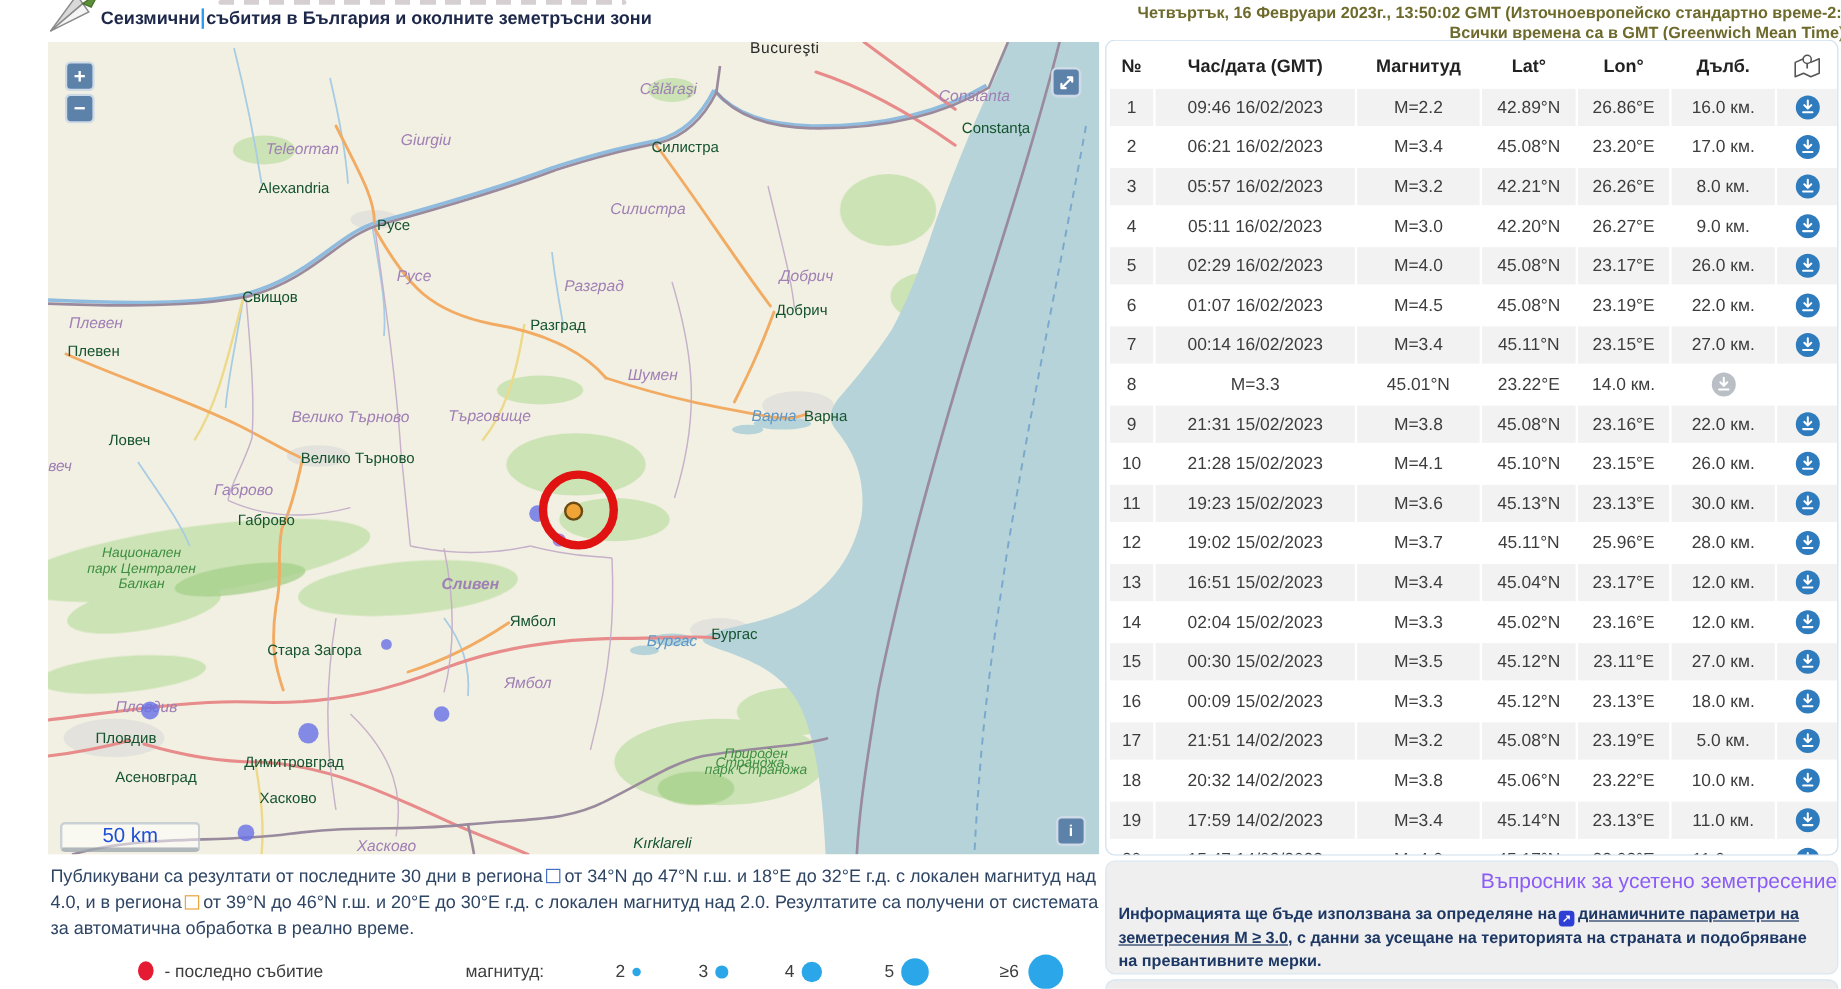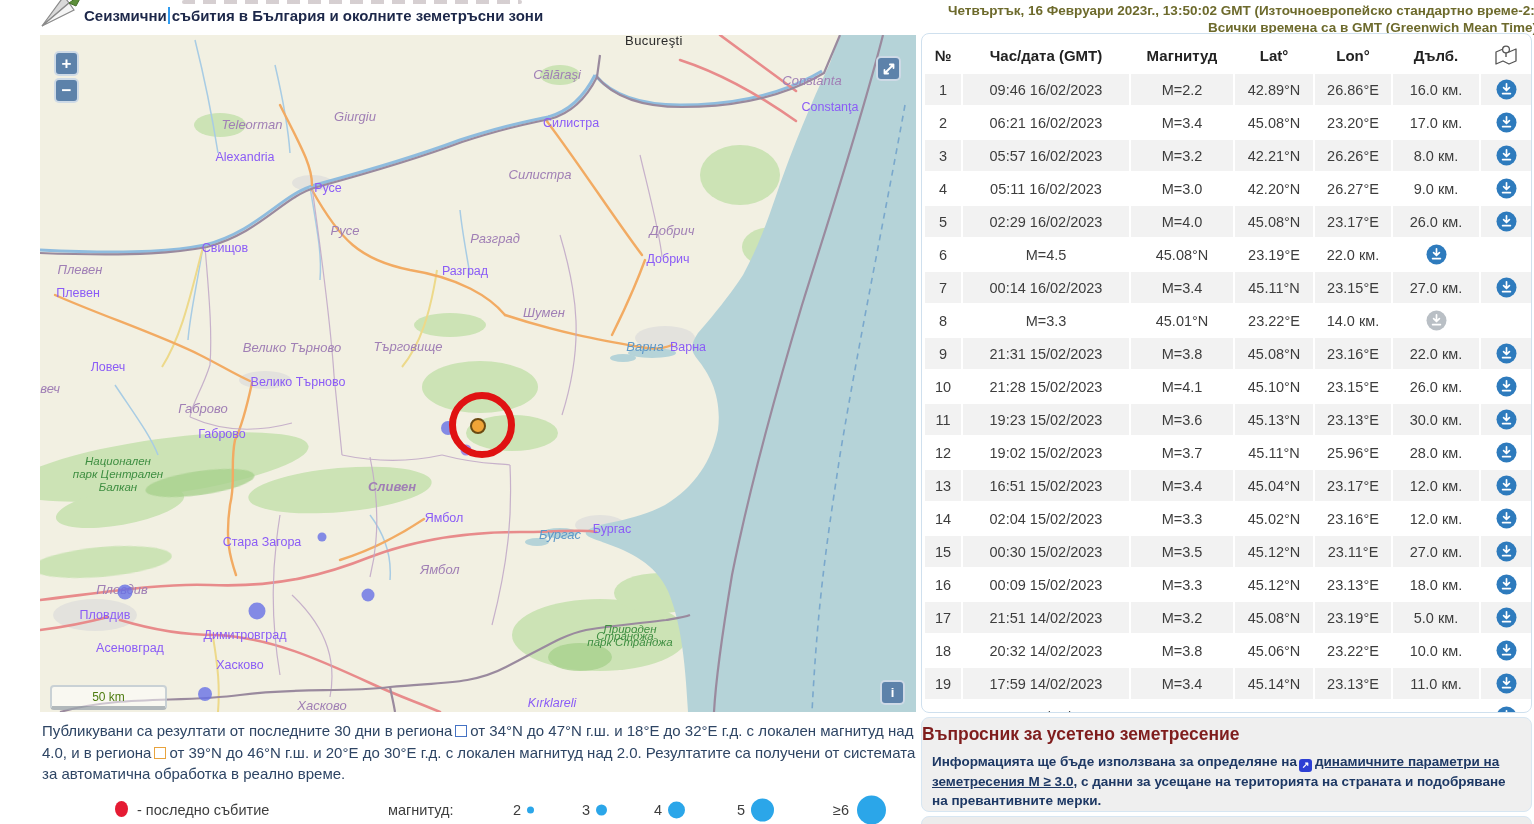--- a/index.html
+++ b/index.html
@@ -15,56 +15,56 @@
     display:flex;align-items:center;white-space:nowrap}
   .caret{width:2px;height:17px;background:#2f9bf0;margin:0 2px 0 1px}
   .dt1{position:absolute;left:948px;top:3px;font-size:13.5px;font-weight:700;color:#6d6a2c;white-space:nowrap}
   .dt2{position:absolute;left:1208px;top:20px;font-size:13.5px;font-weight:700;color:#6d6a2c;white-space:nowrap}
 
   
   .map-wrap{position:absolute;left:40px;top:35px;width:876px;height:677px;background:#f2f0e2;
     overflow:hidden;cursor:grab}
   .map-svg{position:absolute;left:0;top:0}
   .ml{position:absolute;transform:translate(-50%,-50%);white-space:pre-line;text-align:center;line-height:1.15;pointer-events:none}
-  .ml-city{color:#8b5cf6;font-size:12.5px}
+  .ml-city{color:#14532d;font-size:12.5px}
   .ml-country{color:#2a2a2a;font-size:13px;letter-spacing:.4px}
   .ml-region{color:#a07fb5;font-style:italic;font-size:13px}
   .ml-water{color:#5e98c8;font-style:italic;font-size:13px}
   .ml-park{color:#3e8e41;font-size:11.5px;font-style:italic}
   .evdot{position:absolute;border-radius:50%;transform:translate(-50%,-50%)}
   .last-ring{position:absolute;width:52px;height:52px;border:7px solid #e01212;border-radius:50%;
     transform:translate(-50%,-50%);left:442px;top:390px}
   .orange-dot{position:absolute;width:12px;height:12px;background:#f0a437;border:2px solid #6b4a12;
     border-radius:50%;transform:translate(-50%,-50%);left:438px;top:391px}
   .mbtn{position:absolute;width:25px;height:25px;background:#5d82aa;border:2px solid rgba(255,255,255,.7);
     border-radius:5px;color:#fff;display:flex;align-items:center;justify-content:center;
     font-size:17px;font-weight:700;box-sizing:border-box;cursor:pointer}
   .zoomin{left:14px;top:16px}
   .zoomout{left:14px;top:43px}
   .fullscreen{left:836px;top:21px}
   .infobtn{left:840px;top:645px;font-size:13px}
   .scalebar{position:absolute;left:10px;top:650px;width:117px;height:25px;background:rgba(255,255,255,.5);
     border:2px solid rgba(175,188,198,.65);border-bottom:4px solid rgba(120,132,142,.55);border-radius:4px;
-    display:flex;align-items:center;justify-content:center;font-size:12px;color:#4d7c0f;box-sizing:border-box}
+    display:flex;align-items:center;justify-content:center;font-size:17px;color:#1d4ed8;box-sizing:border-box}
 
   
   .table-panel{position:absolute;left:921px;top:33px;width:611px;height:680px;
     border:1px solid #cfe0ee;border-radius:8px;overflow:hidden;background:#fff;box-sizing:border-box}
   .tgrid{position:absolute;left:3px;top:6px}
   .trow{display:grid;grid-template-columns:36px 166px 102px 78px 76px 86px 50px;column-gap:2px;
     height:31px;margin-bottom:2px;align-items:center;text-align:center;font-size:14.5px;color:#3d3d3d}
   .trow.head{font-weight:700;color:#222;font-size:15px;height:30px;margin-bottom:4px}
   .tc{height:100%;display:flex;align-items:center;justify-content:center}
   .trow.shaded .tc{background:#f2f2f2}
   .trow.head .tc{background:transparent}
 
   
   .q-panel{position:absolute;left:921px;top:717px;width:611px;height:95px;background:#efefef;
     border:1px solid #d7e6f2;border-radius:8px;box-sizing:border-box}
-  .q-title{margin-top:6px;text-align:left;font-size:17.5px;font-weight:700;color:#7f1d1d;cursor:pointer}
+  .q-title{margin-top:6px;text-align:right;font-size:17.5px;font-weight:400;color:#8b5cf6;cursor:pointer}
   .q-text{margin:7px 8px 3px 10px;font-size:13.5px;font-weight:700;color:#1d3864;line-height:19px}
   .q-link{color:#1d3864;text-decoration:underline;cursor:pointer}
   .ext-ico{display:inline-flex;width:13px;height:13px;background:#2d3fd4;border-radius:3px;color:#fff;
     font-size:9px;align-items:center;justify-content:center;vertical-align:-2px;margin:0 3px 0 2px}
   .bottom-strip{position:absolute;left:921px;top:816px;width:611px;height:14px;background:#ececec;
     border:1px solid #d7e6f2;border-radius:8px 8px 0 0;box-sizing:border-box}
 
   
   .foot-text{position:absolute;left:42px;top:720px;width:876px;font-size:15px;line-height:21.5px;color:#2e4564}
   .sq{display:inline-block;width:10px;height:10px;border:1.6px solid;vertical-align:-1px;margin:0 3px;background:#fff}
@@ -357,20 +357,21 @@
           <div class="tc">26.0 км.</div>
           <div class="tc" style="cursor: pointer;">
             <svg width="21" height="21" viewBox="0 0 21 21">
               <circle cx="10.5" cy="10.5" r="10" fill="#2e7bbd"></circle>
               <path d="M10.5 4.8 v6 M7.6 8.6 l2.9 2.9 2.9 -2.9 M6.6 14.6 h7.8" stroke="#fff" stroke-width="1.7" fill="none" stroke-linecap="round" stroke-linejoin="round"></path>
             </svg>
           </div>
         </div>
         <div class="trow">
           <div class="tc">6</div>
+          <div class="tc">01:07 16/02/2023</div>
           <div class="tc">M=4.5</div>
           <div class="tc">45.08°N</div>
           <div class="tc">23.19°E</div>
           <div class="tc">22.0 км.</div>
           <div class="tc" style="cursor: pointer;">
             <svg width="21" height="21" viewBox="0 0 21 21">
               <circle cx="10.5" cy="10.5" r="10" fill="#2e7bbd"></circle>
               <path d="M10.5 4.8 v6 M7.6 8.6 l2.9 2.9 2.9 -2.9 M6.6 14.6 h7.8" stroke="#fff" stroke-width="1.7" fill="none" stroke-linecap="round" stroke-linejoin="round"></path>
             </svg>
           </div>

